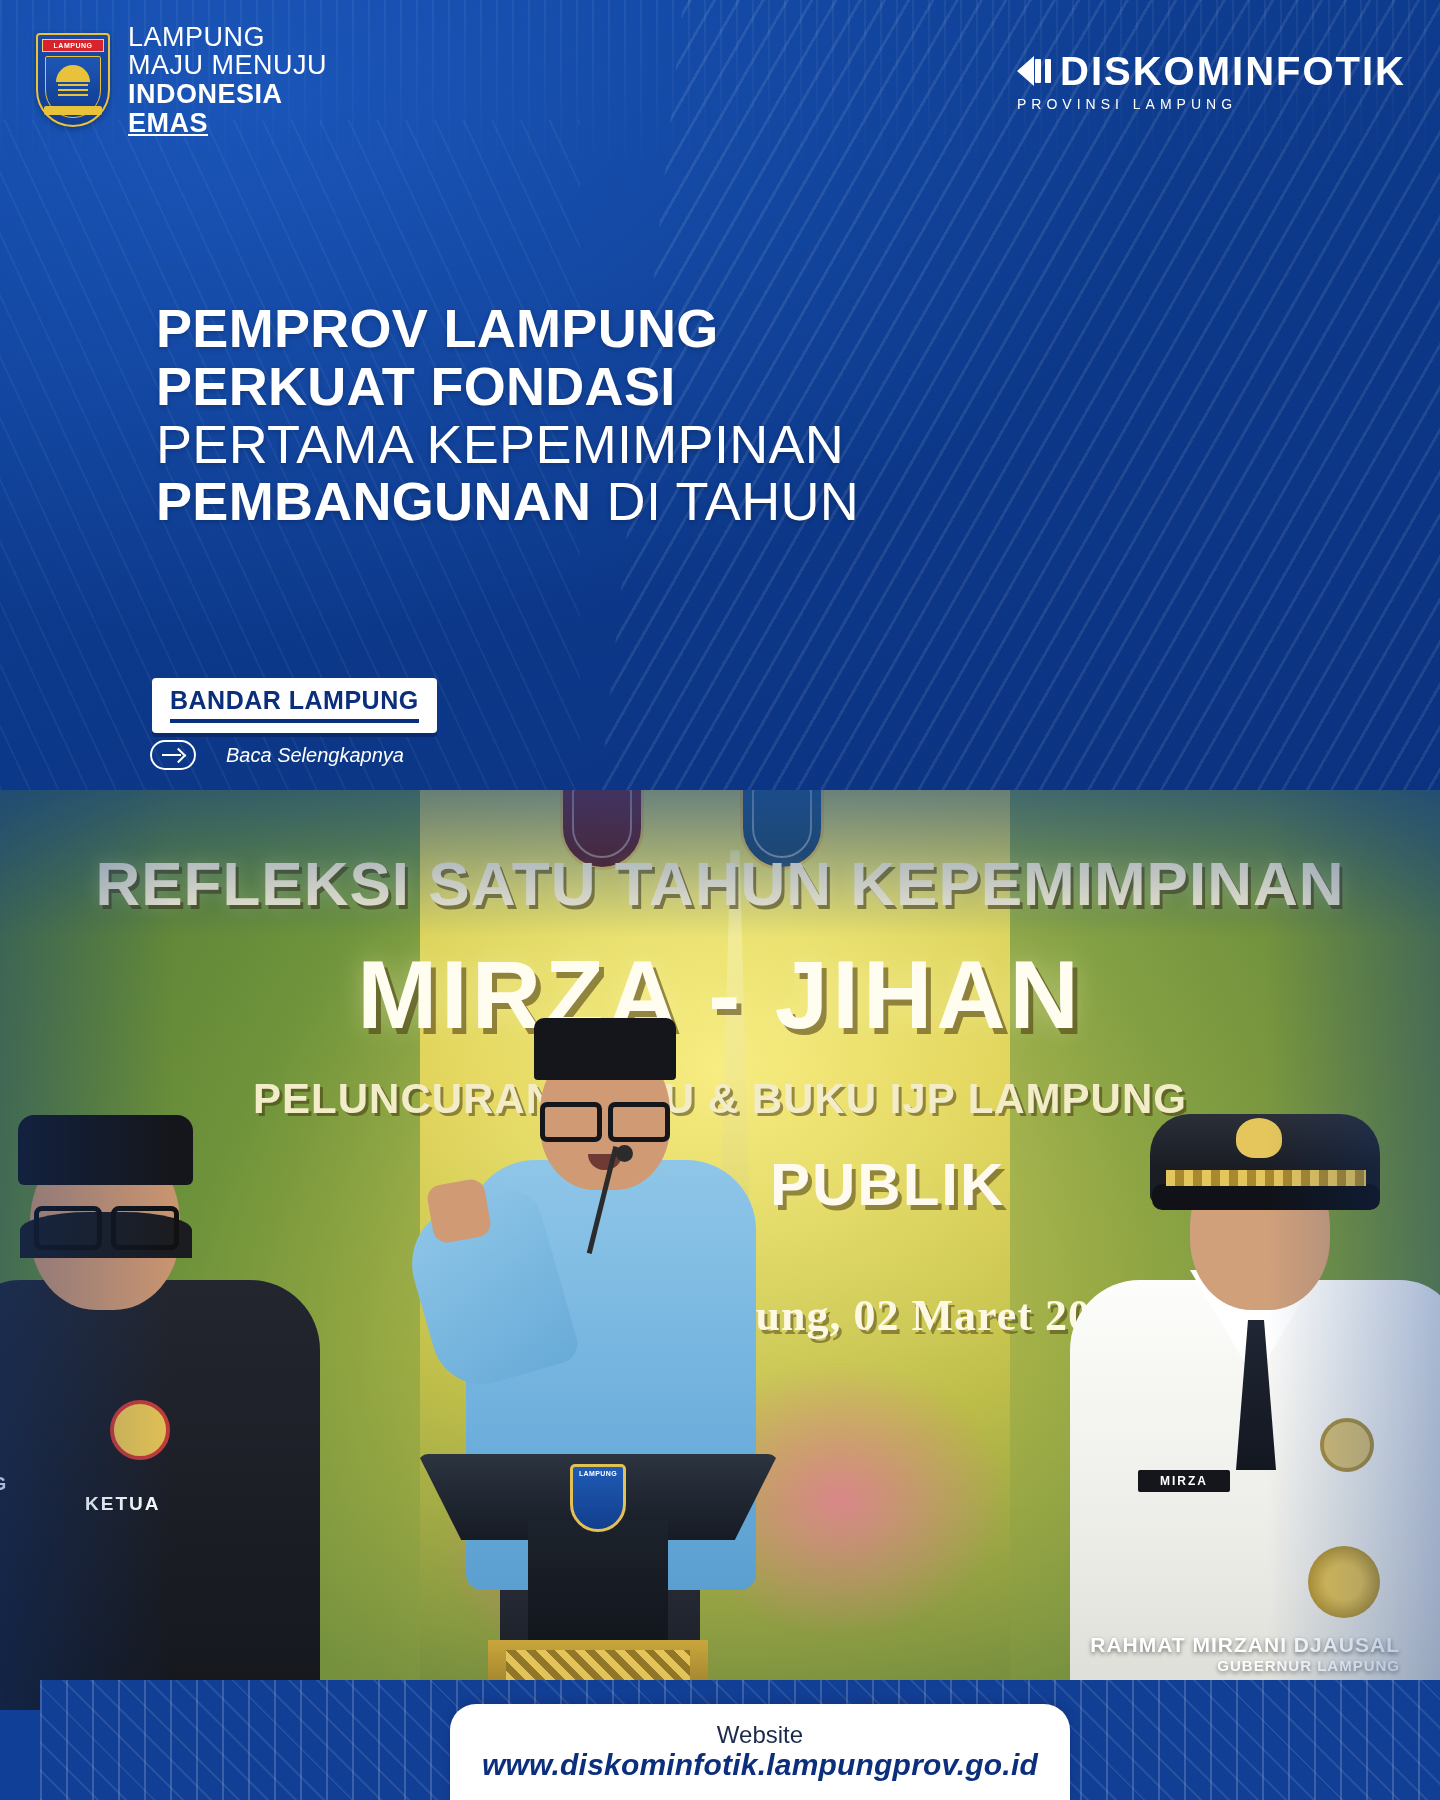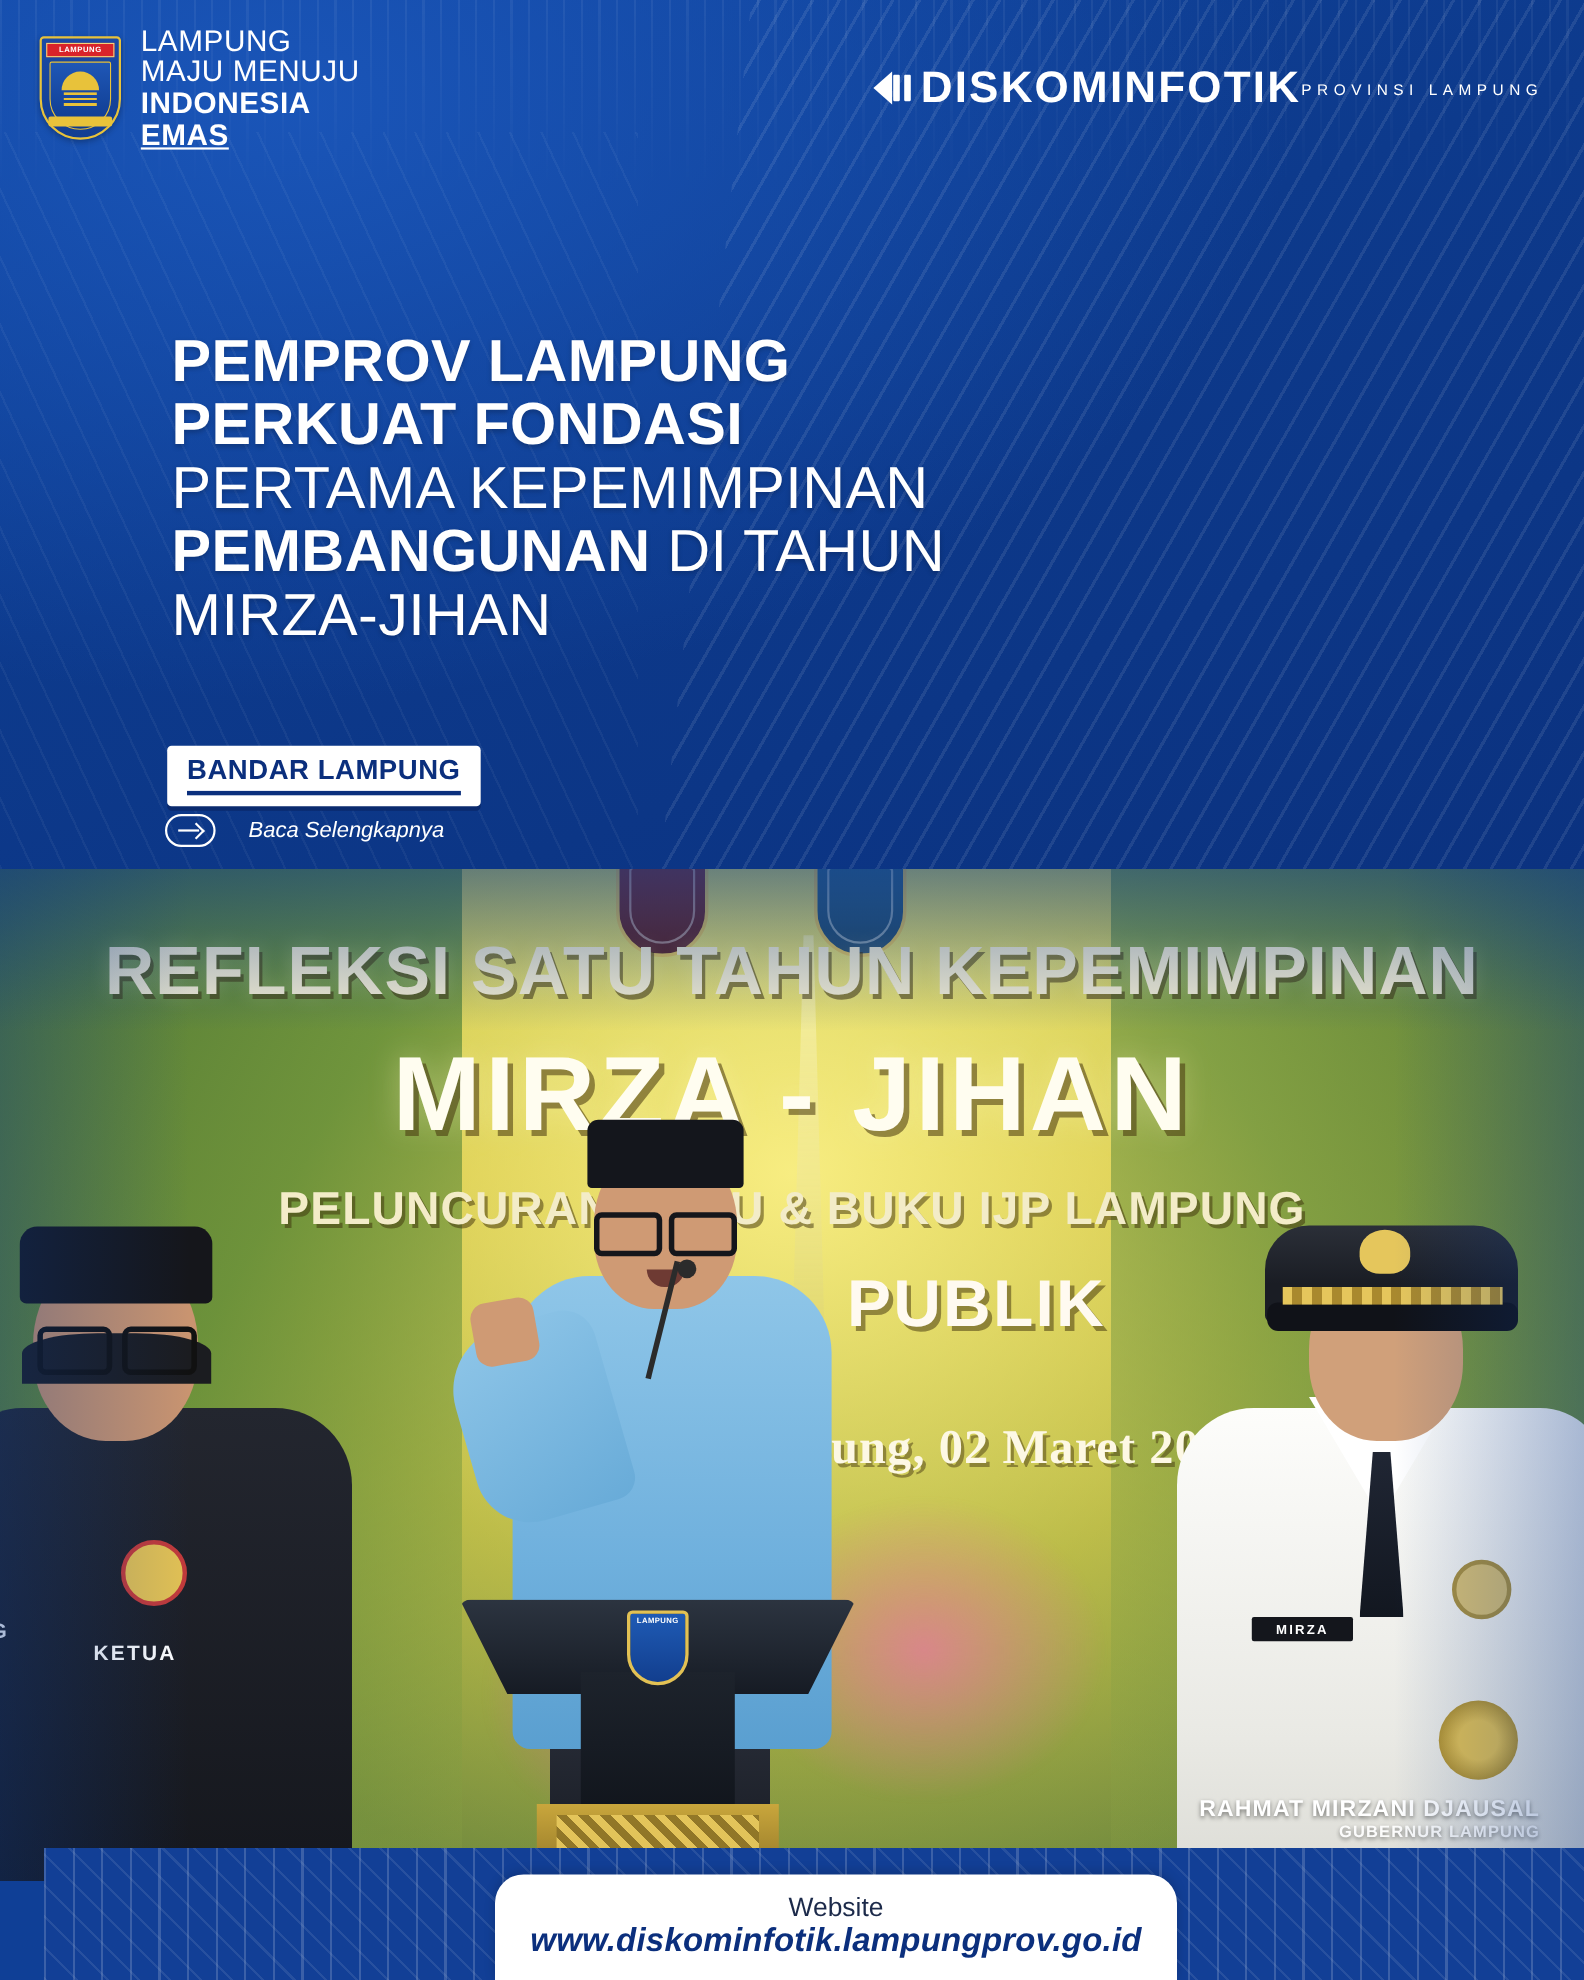--- a/index.html
+++ b/index.html
@@ -94,21 +94,21 @@
   .crest .crest-ribbon {
     position:absolute; left:6px; right:6px; bottom:10px; height:9px;
     background:#e8c23a; border-radius:2px;
   }
   .brand-text { color:#fff; line-height:1.06; }
   .brand-text .l1 { font-size:27px; font-weight:400; letter-spacing:.5px; }
   .brand-text .l2 { font-size:27px; font-weight:400; letter-spacing:.5px; }
   .brand-text .l3 { font-size:27px; font-weight:bold; letter-spacing:.5px; }
   .brand-text .l4 { font-size:27px; font-weight:bold; letter-spacing:.5px;text-decoration:underline; }
 
-  .brand-right { display:flex; align-items:center; }
+  .brand-right { display:flex; flex-direction:column; align-items:flex-start; }
   .dk-row { display:flex; align-items:center; gap:9px; }
   .dk-mark {
     width:34px; height:30px; position:relative;
   }
   .dk-mark::before {
     content:""; position:absolute; left:0; top:0;
     border-top:15px solid transparent; border-bottom:15px solid transparent;
     border-right:17px solid #fff;
   }
   .dk-mark::after {
@@ -511,21 +511,20 @@
       </div>
       <div class="dk-sub">PROVINSI LAMPUNG</div>
     </div>
   </div>
 
   <div class="headline">
     <div class="line b">PEMPROV LAMPUNG</div>
     <div class="line b">PERKUAT FONDASI</div>
     <div class="line n">PERTAMA KEPEMIMPINAN</div>
     <div class="line"><span class="b">PEMBANGUNAN</span><span class="n"> DI TAHUN</span></div>
-    <div class="line n">MIRZA-JIHAN</div>
   </div>
 
   <div class="tag">
     <span>BANDAR LAMPUNG</span>
     <span class="underline"></span>
   </div>
 
   <div class="cta">
     <div class="circle">
       <div class="arrow"></div>

